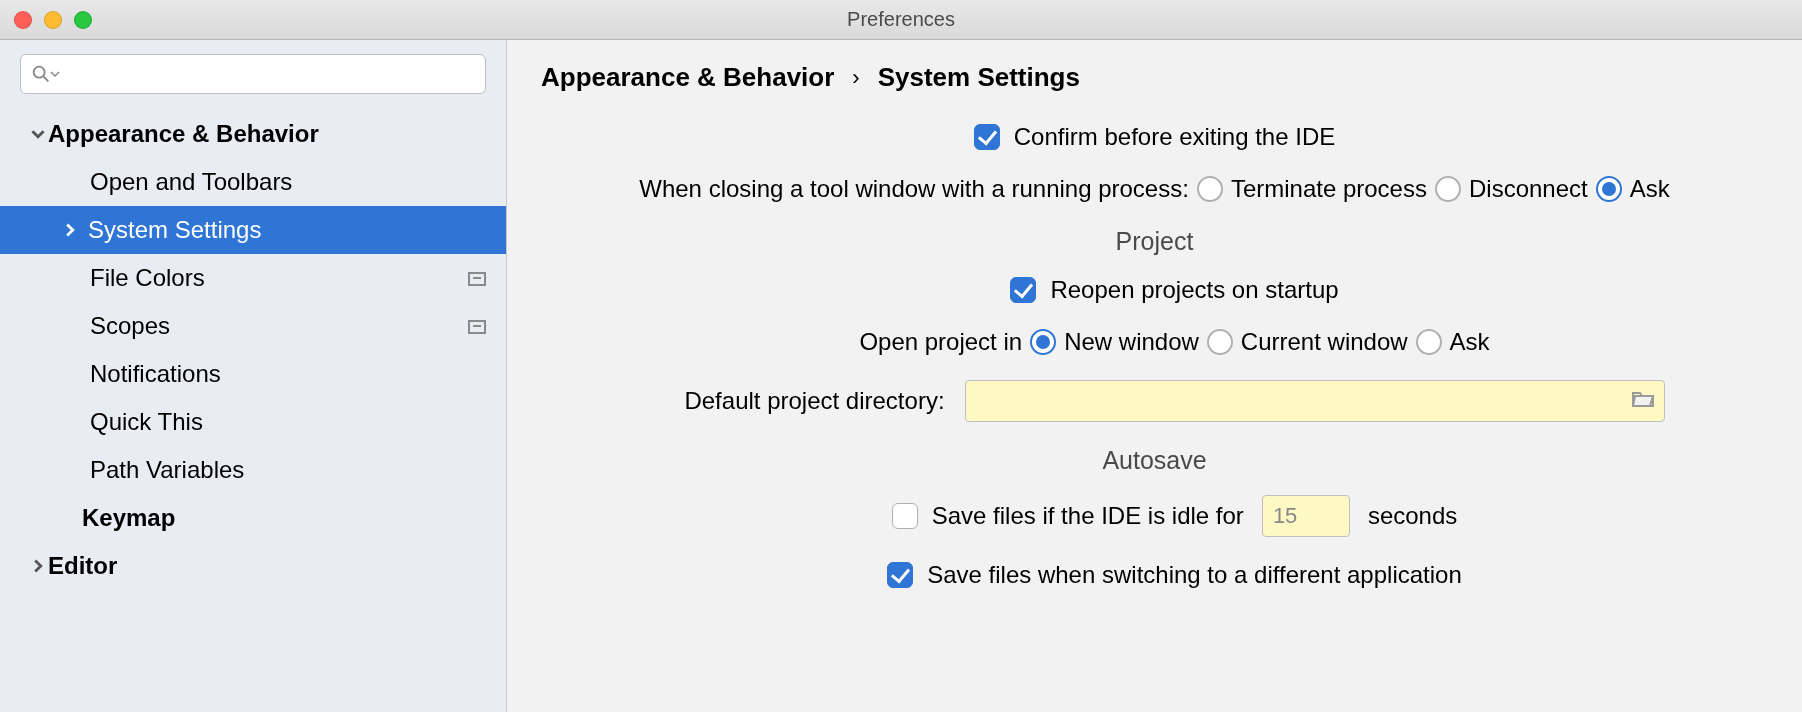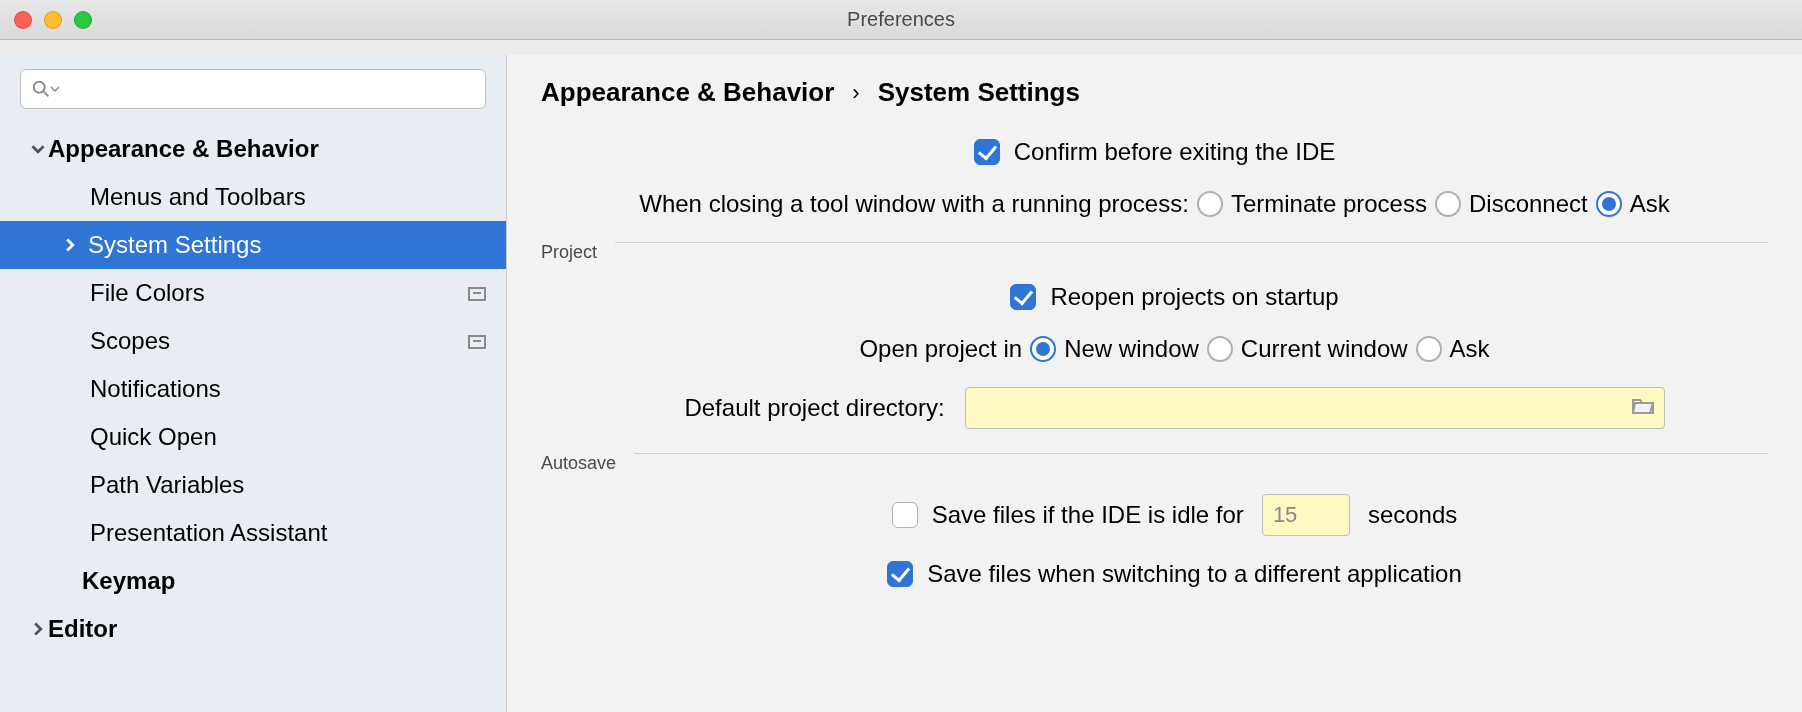--- a/index.html
+++ b/index.html
@@ -1,17 +1,17 @@
 <!DOCTYPE html>
 <html><head>
 <meta charset="utf-8">
 <style>
 * { box-sizing: border-box; margin: 0; padding: 0; }
 html, body { width: 1802px; height: 712px; font-family: -apple-system, "Helvetica Neue", Arial, sans-serif; font-size: 24px; color: #000; background: #ececec; overflow: hidden; }
-.window { width: 1802px; height: 712px; display: flex; flex-direction: column; gap: 15px; }
+.window { width: 1802px; height: 712px; display: flex; flex-direction: column; }
 .titlebar { height: 40px; background: linear-gradient(#e8e8e8,#d9d9d9); border-bottom: 1px solid #b8b8b8; position: relative; display: flex; align-items: center; }
 .traffic { position: absolute; left: 14px; top: 50%; transform: translateY(-50%); display: flex; gap: 12px; }
 .dot { width: 18px; height: 18px; border-radius: 50%; border: 1px solid rgba(0,0,0,.15); }
 .dot.red { background:#ff5f57; }
 .dot.yel { background:#febc2e; }
 .dot.grn { background:#28c840; }
 .titlebar-title { margin: 0 auto; font-size: 20px; color: #4a4a4a; }
 .body { flex: 1; display: flex; min-height: 0; }
 .sidebar { width: 507px; background: #e7edf3; border-right: 1px solid #c9c9c9; display: flex; flex-direction: column; }
 .search-wrap { padding: 14px 20px 10px 20px; }
@@ -31,21 +31,21 @@
 .breadcrumb { font-size: 26px; font-weight: 700; margin-bottom: 30px; display: flex; align-items: center; gap: 18px; }
 .breadcrumb .sep { font-weight: 400; font-size: 22px; }
 .row { display: flex; align-items: center; margin-bottom: 24px; font-size: 24px; flex-wrap: wrap; gap: 10px 8px; justify-content: center; }
 .checkbox { appearance: none; width: 26px; height: 26px; border-radius: 6px; border: 1px solid #b0b0b0; background: #fff; margin-right: 14px; position: relative; }
 .checkbox:checked { background: #2e75d6; border-color: #2e75d6; }
 .checkbox:checked::after { content: ""; position: absolute; left: 7px; top: 2px; width: 8px; height: 14px; border: solid #fff; border-width: 0 3px 3px 0; transform: rotate(40deg); }
 .radio { appearance: none; width: 26px; height: 26px; border-radius: 50%; border: 2px solid #b0b0b0; background: #fff; margin: 0 8px 0 16px; position: relative; }
 .radio:first-of-type { margin-left: 0; }
 .radio:checked { border-color: #2e75d6; }
 .radio:checked::after { content: ""; position: absolute; inset: 4px; background: #2e75d6; border-radius: 50%; }
-.section-head { display: flex; font-size: 18px; color: #4a4a4a; margin: 18px 0 20px 0; }
+.section-head { display: flex; align-items: center; font-size: 25px; color: #4a4a4a; margin: 18px 0 20px 0; flex-direction: column; }
 .section-head .line { flex: 1; height: 1px; background: #cfcfcf; margin-left: 18px; }
 .indent { padding-left: 40px; }
 .textfield { height: 42px; border: 1px solid #bfbfbf; background: #fef9c3; border-radius: 4px; font-size: 22px; padding: 0 10px; }
 .dirfield { width: 700px; position: relative; }
 .dirfield .folder-icon { position: absolute; right: 10px; top: 50%; transform: translateY(-50%); color: #999; }
 .hint { color: #8a8a8a; font-size: 21px; margin-left: 80px; margin-top: -6px; margin-bottom: 24px; }
 .small-num { width: 88px; text-align: left; color: #888; }
 label { display: inline-flex; align-items: center; }
 .mini-icon { width: 18px; height: 14px; border: 2px solid #8a8a8a; display: inline-block; position: relative; }
 .mini-icon::after { content:""; position:absolute; left:3px; right:3px; top:3px; height:2px; background:#8a8a8a; }
@@ -81,21 +81,21 @@
       <div class="tree">
         <div class="tree-row top">
           <span class="chev">
             <svg width="14" height="14" viewBox="0 0 10 10">
                 <path d="M1 3 L5 7 L9 3" fill="none" stroke="#555" stroke-width="2"></path>
               </svg>
           </span>
           <span>Appearance &amp; Behavior</span>
         </div>
         <div class="tree-row child">
-            <span>Menus and Toolbars</span>
+            <span>Open and Toolbars</span>
           </div>
         <div class="tree-row child selected" style="padding-left:60px;">
           <span class="chev sel-chev" style="margin-left:0;margin-right:8px;">
             <svg width="14" height="14" viewBox="0 0 10 10">
                 <path d="M3 1 L7 5 L3 9" fill="none" stroke="#fff" stroke-width="2"></path>
               </svg>
           </span>
           <span>System Settings</span>
         </div>
         <div class="tree-row child">
@@ -103,27 +103,24 @@
           <span class="trailing"><span class="mini-icon"></span></span>
         </div>
         <div class="tree-row child">
           <span>Scopes</span>
           <span class="trailing"><span class="mini-icon"></span></span>
         </div>
         <div class="tree-row child">
             <span>Notifications</span>
           </div>
         <div class="tree-row child">
-            <span>Quick Open</span>
+            <span>Quick This</span>
           </div>
         <div class="tree-row child">
             <span>Path Variables</span>
-          </div>
-        <div class="tree-row child">
-            <span>Presentation Assistant</span>
           </div>
         <div class="tree-row top" style="padding-left:82px;align-items:center;">
             <span>Keymap</span>
           </div>
         <div class="tree-row top">
           <span class="chev">
             <svg width="14" height="14" viewBox="0 0 10 10">
                 <path d="M3 1 L7 5 L3 9" fill="none" stroke="#555" stroke-width="2"></path>
               </svg>
           </span>

